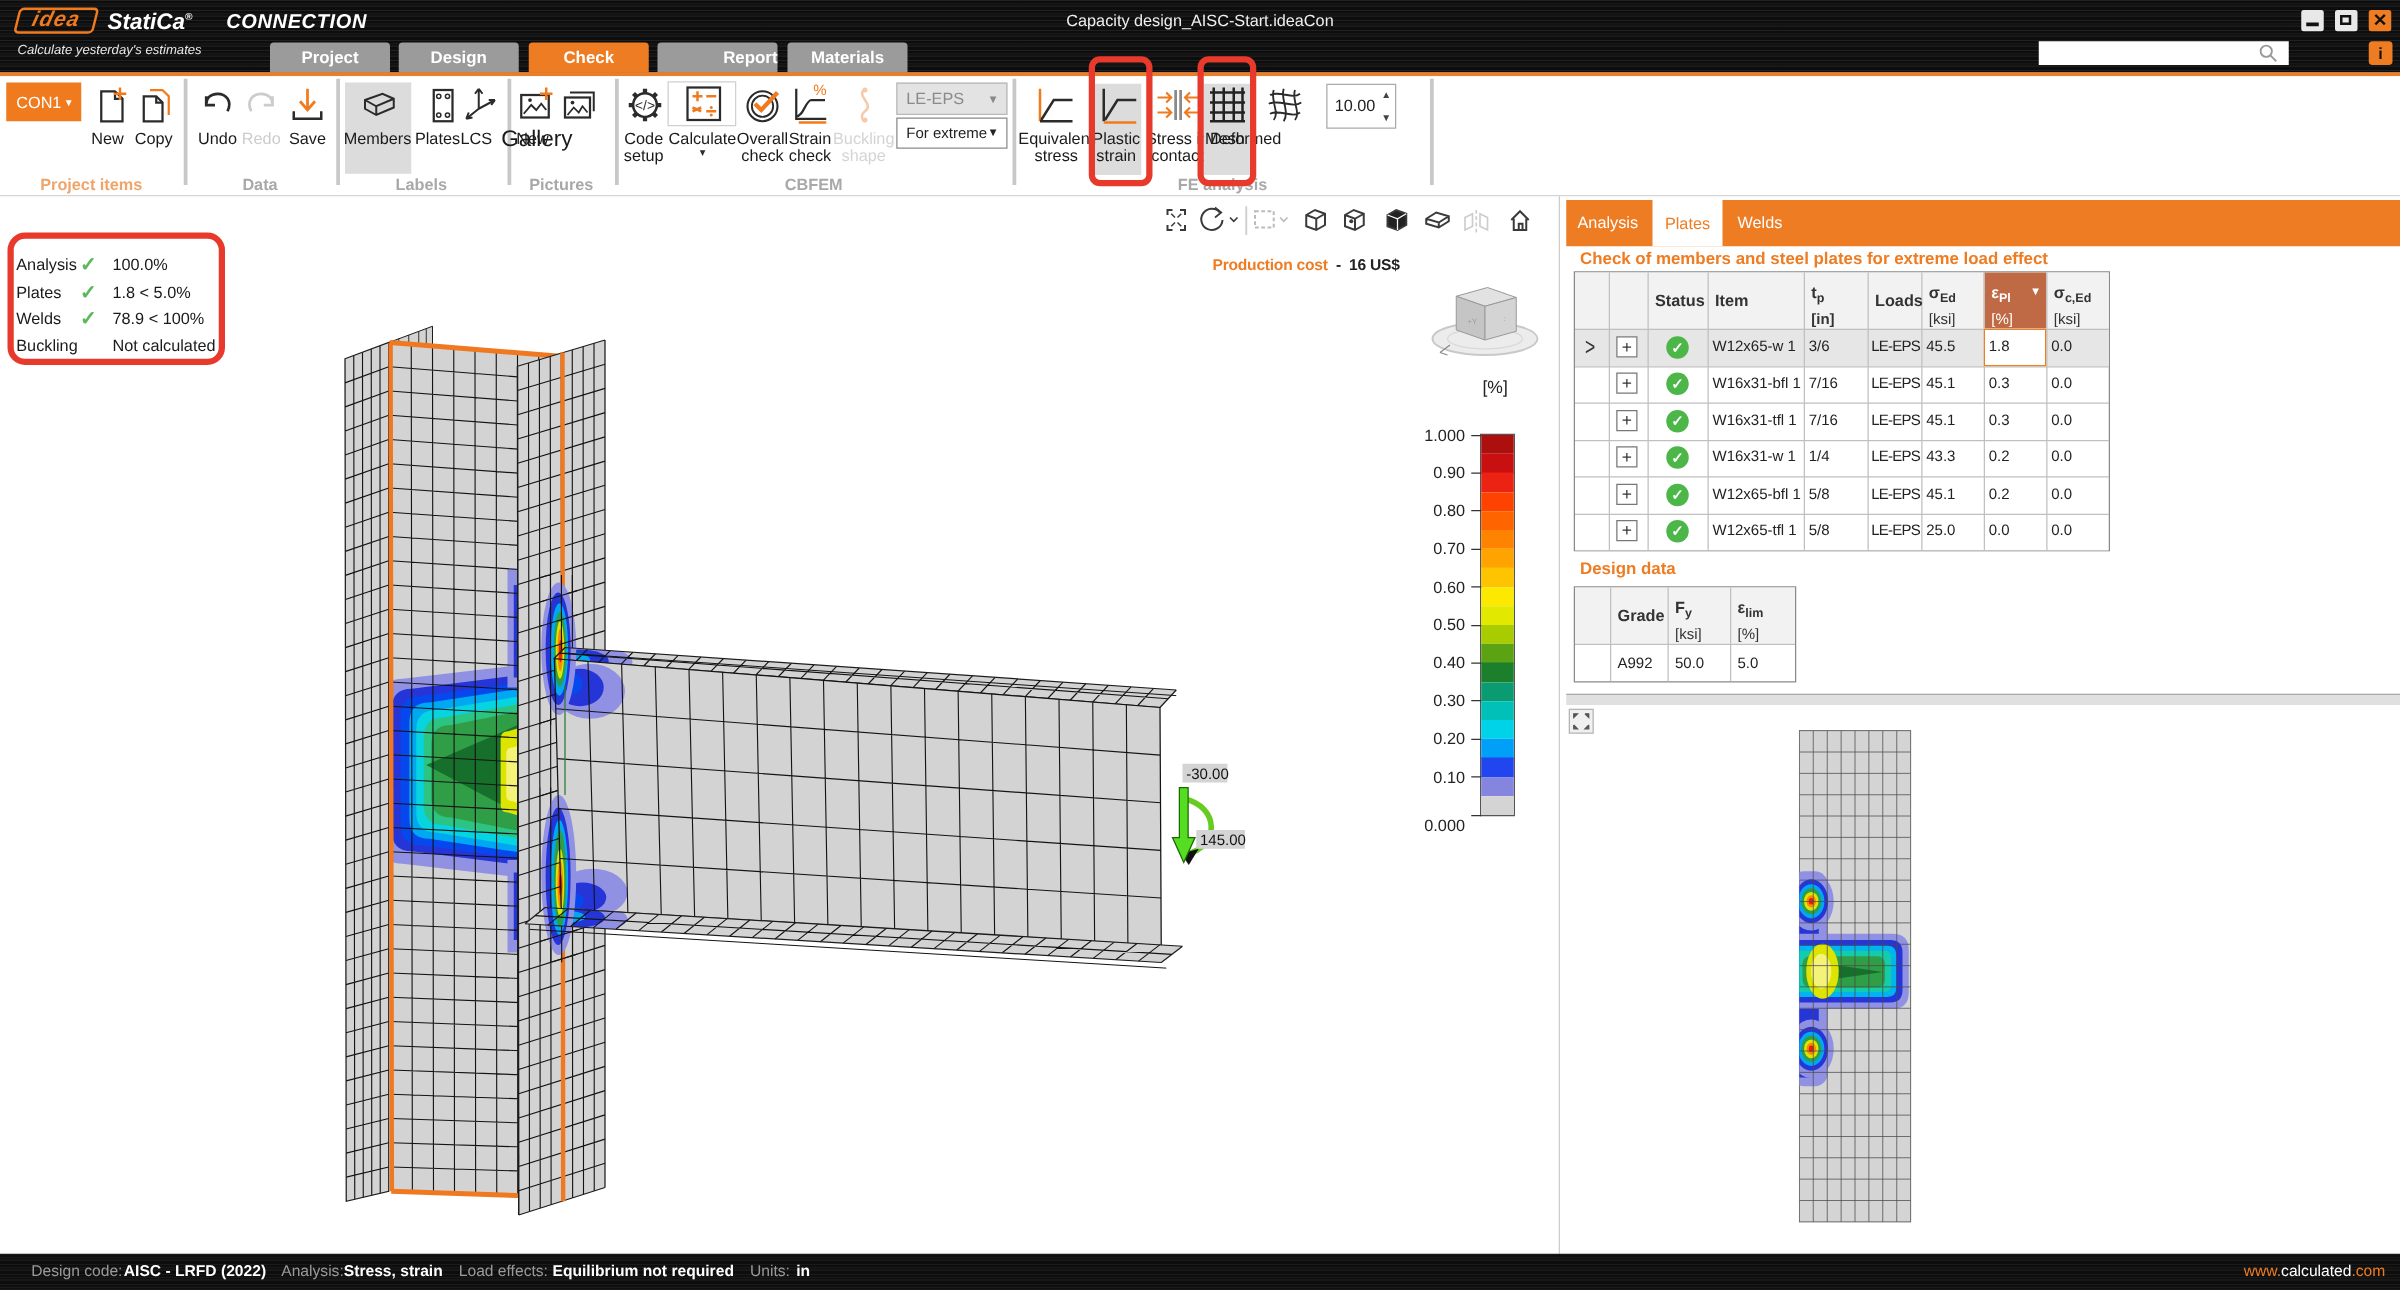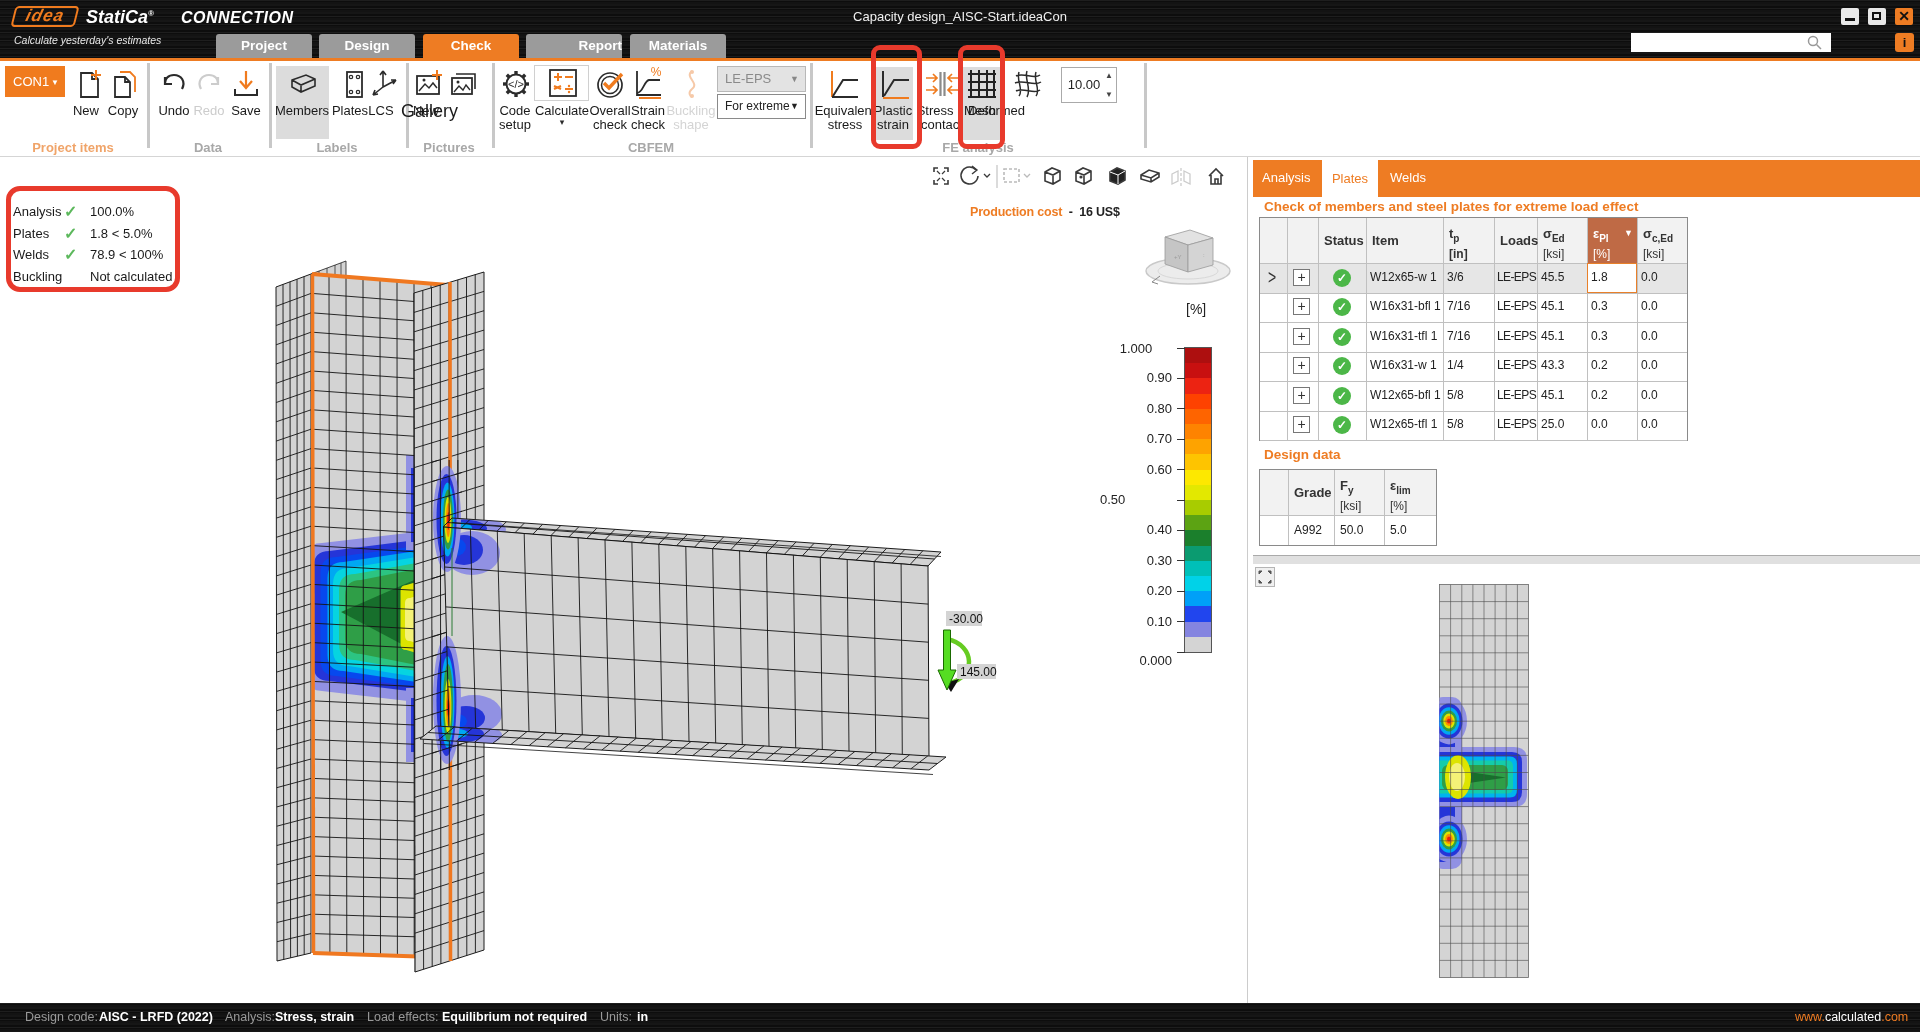--- a/index.html
+++ b/index.html
@@ -378,31 +378,31 @@
 <div style="position:absolute;left:0;top:182.4px;width:26px;height:15.4px;background:#1b7f2c"></div>
 <div style="position:absolute;left:0;top:197.6px;width:26px;height:15.4px;background:#0b9b70"></div>
 <div style="position:absolute;left:0;top:212.8px;width:26px;height:15.4px;background:#00c0b8"></div>
 <div style="position:absolute;left:0;top:228.0px;width:26px;height:15.4px;background:#00d2e8"></div>
 <div style="position:absolute;left:0;top:243.2px;width:26px;height:15.4px;background:#00a0f8"></div>
 <div style="position:absolute;left:0;top:258.4px;width:26px;height:15.4px;background:#2145ee"></div>
 <div style="position:absolute;left:0;top:273.6px;width:26px;height:15.4px;background:#8585e0"></div>
 <div style="position:absolute;left:0;top:288.8px;width:26px;height:15.4px;background:#d4d4d4"></div>
 </div>
 <div style="position:absolute;left:1177px;top:348px;width:8px;height:1px;background:#333"></div>
-<div style="position:absolute;left:1100px;top:341px;width:72px;text-align:center;font-size:13px;color:#222">1.000</div>
+<div style="position:absolute;left:1100px;top:341px;width:72px;text-align:right;font-size:13px;color:#222">1.000</div>
 <div style="position:absolute;left:1177px;top:378px;width:8px;height:1px;background:#333"></div>
 <div style="position:absolute;left:1100px;top:370px;width:72px;text-align:right;font-size:13px;color:#222">0.90</div>
 <div style="position:absolute;left:1177px;top:408px;width:8px;height:1px;background:#333"></div>
 <div style="position:absolute;left:1100px;top:401px;width:72px;text-align:right;font-size:13px;color:#222">0.80</div>
 <div style="position:absolute;left:1177px;top:439px;width:8px;height:1px;background:#333"></div>
 <div style="position:absolute;left:1100px;top:431px;width:72px;text-align:right;font-size:13px;color:#222">0.70</div>
 <div style="position:absolute;left:1177px;top:469px;width:8px;height:1px;background:#333"></div>
 <div style="position:absolute;left:1100px;top:462px;width:72px;text-align:right;font-size:13px;color:#222">0.60</div>
 <div style="position:absolute;left:1177px;top:500px;width:8px;height:1px;background:#333"></div>
-<div style="position:absolute;left:1100px;top:492px;width:72px;text-align:left;font-size:13px;color:#222">0.50</div>
+<div style="position:absolute;left:1100px;top:492px;width:72px;text-align:right;font-size:13px;color:#222">0.50</div>
 <div style="position:absolute;left:1177px;top:530px;width:8px;height:1px;background:#333"></div>
 <div style="position:absolute;left:1100px;top:522px;width:72px;text-align:right;font-size:13px;color:#222">0.40</div>
 <div style="position:absolute;left:1177px;top:560px;width:8px;height:1px;background:#333"></div>
 <div style="position:absolute;left:1100px;top:553px;width:72px;text-align:right;font-size:13px;color:#222">0.30</div>
 <div style="position:absolute;left:1177px;top:591px;width:8px;height:1px;background:#333"></div>
 <div style="position:absolute;left:1100px;top:583px;width:72px;text-align:right;font-size:13px;color:#222">0.20</div>
 <div style="position:absolute;left:1177px;top:621px;width:8px;height:1px;background:#333"></div>
 <div style="position:absolute;left:1100px;top:614px;width:72px;text-align:right;font-size:13px;color:#222">0.10</div>
 <div style="position:absolute;left:1177px;top:652px;width:8px;height:1px;background:#333"></div>
 <div style="position:absolute;left:1100px;top:653px;width:72px;text-align:right;font-size:13px;color:#222">0.000</div>

